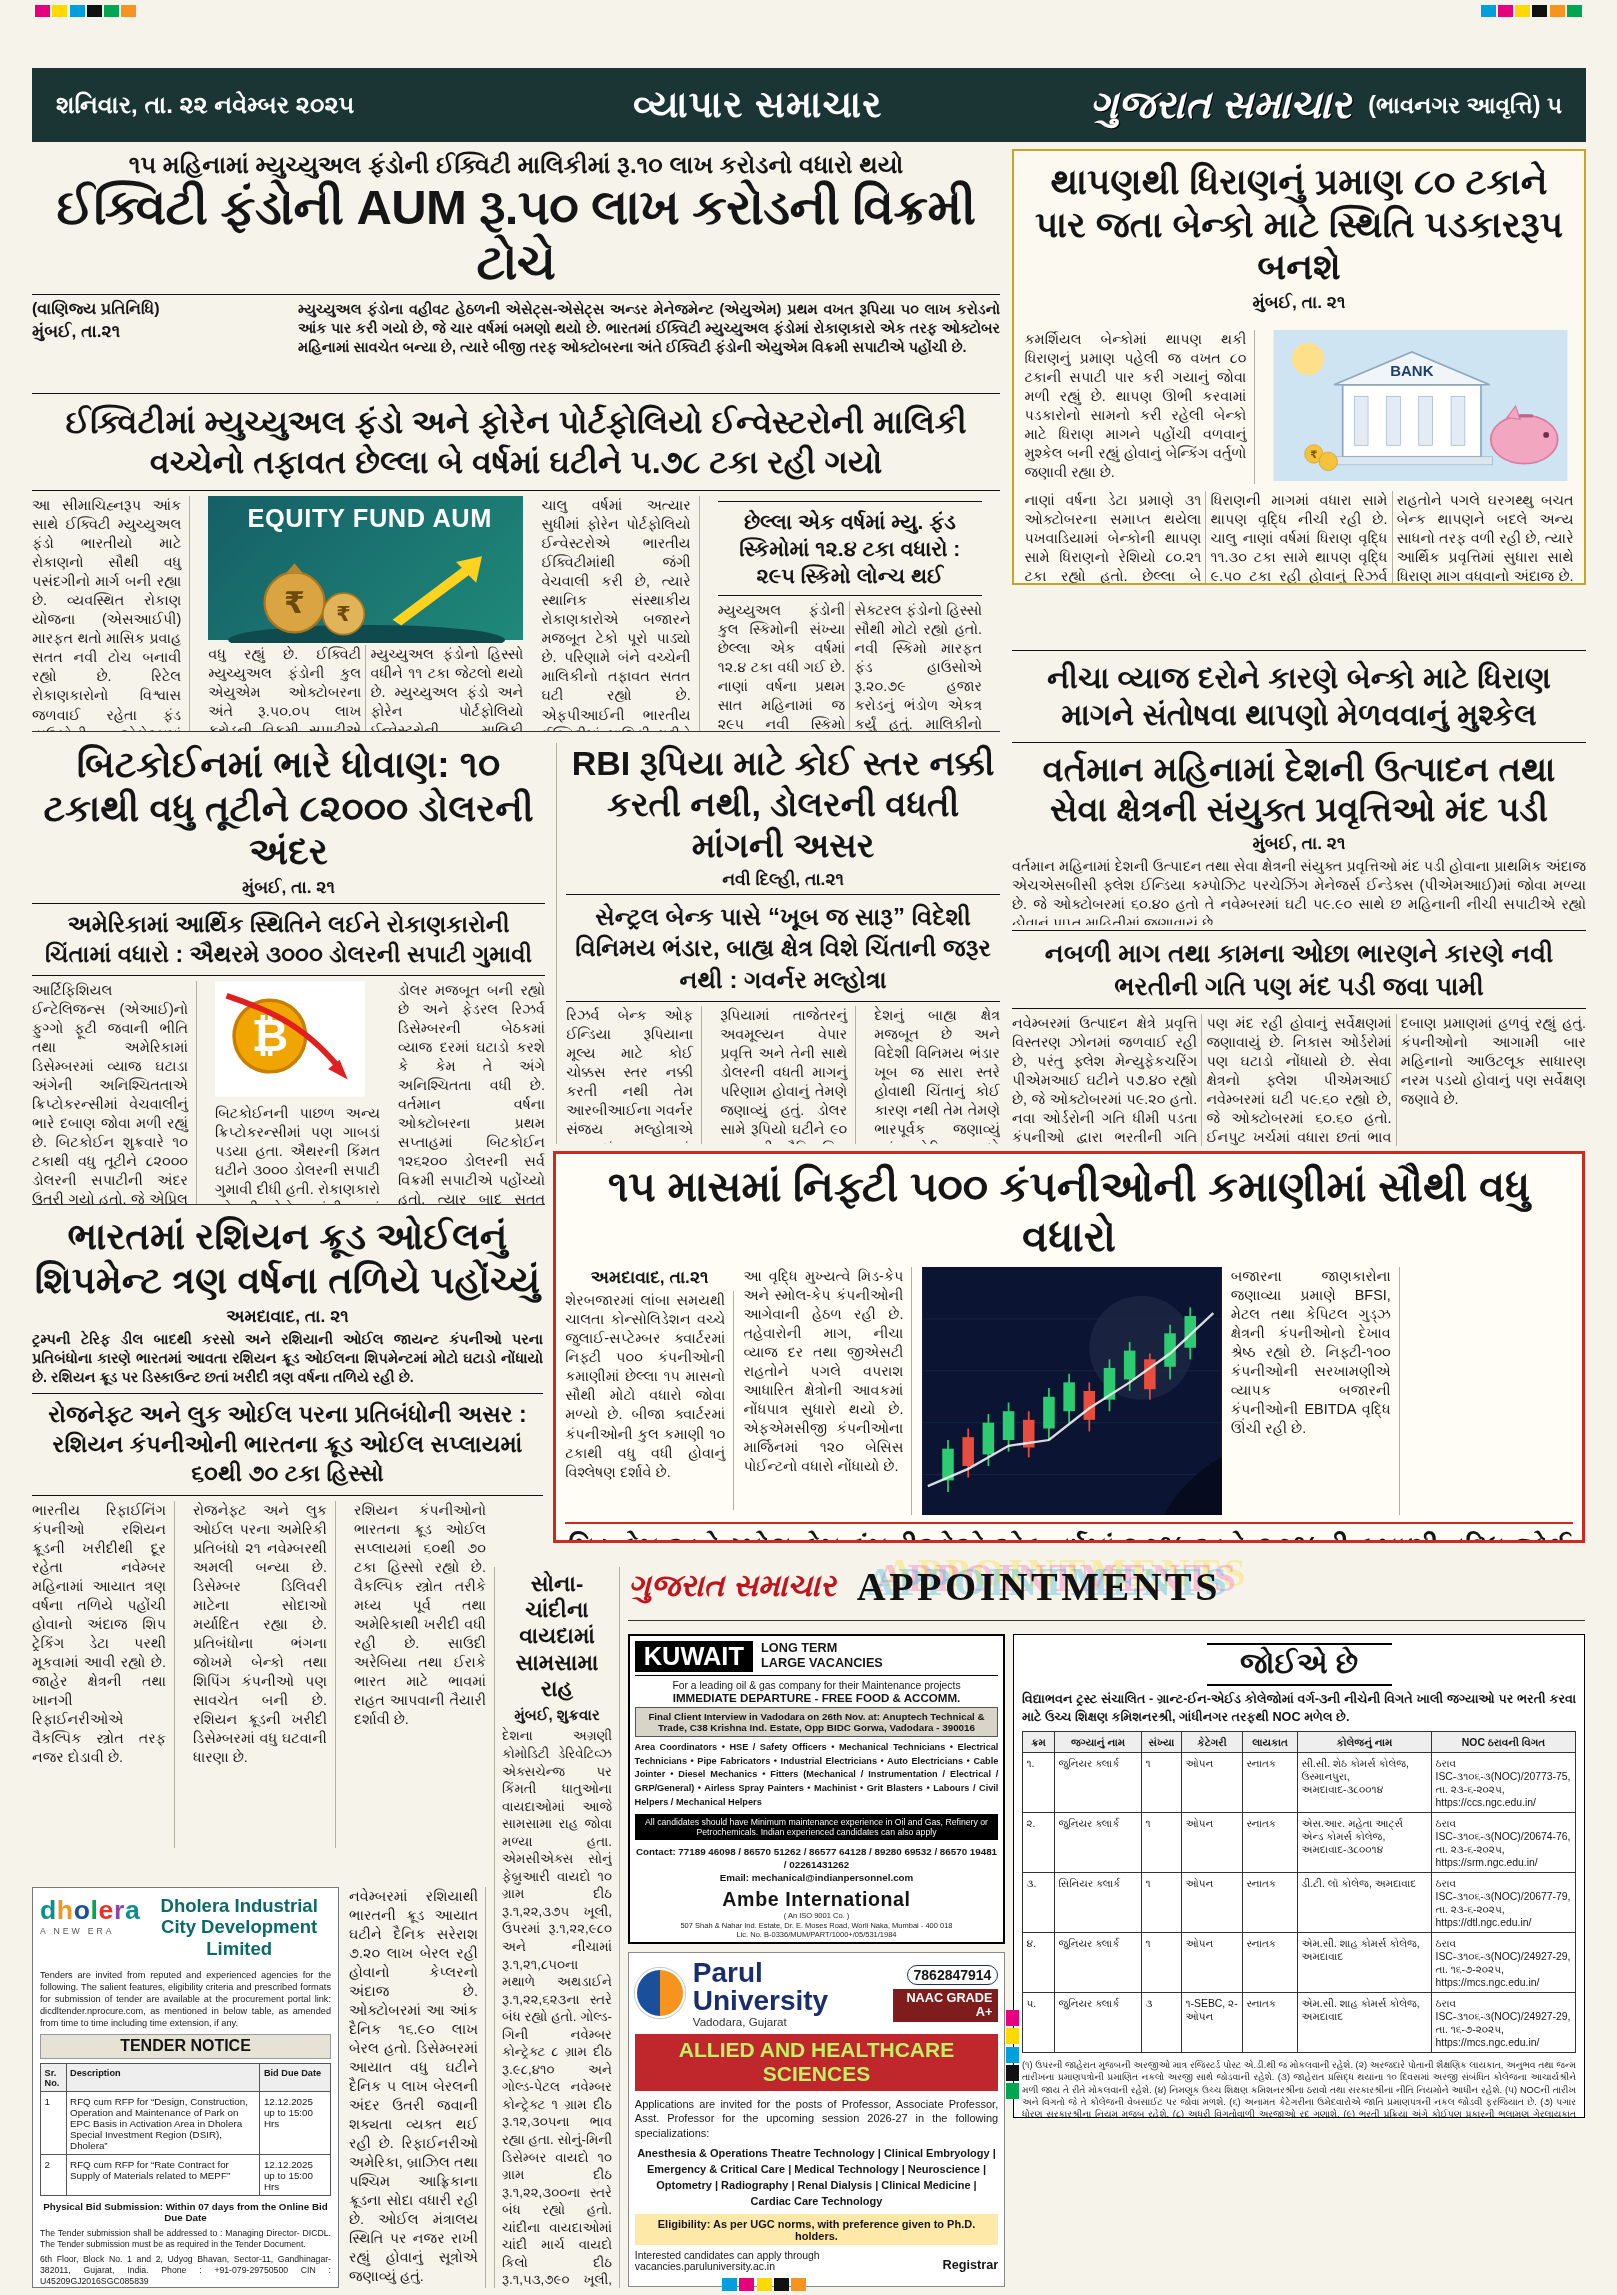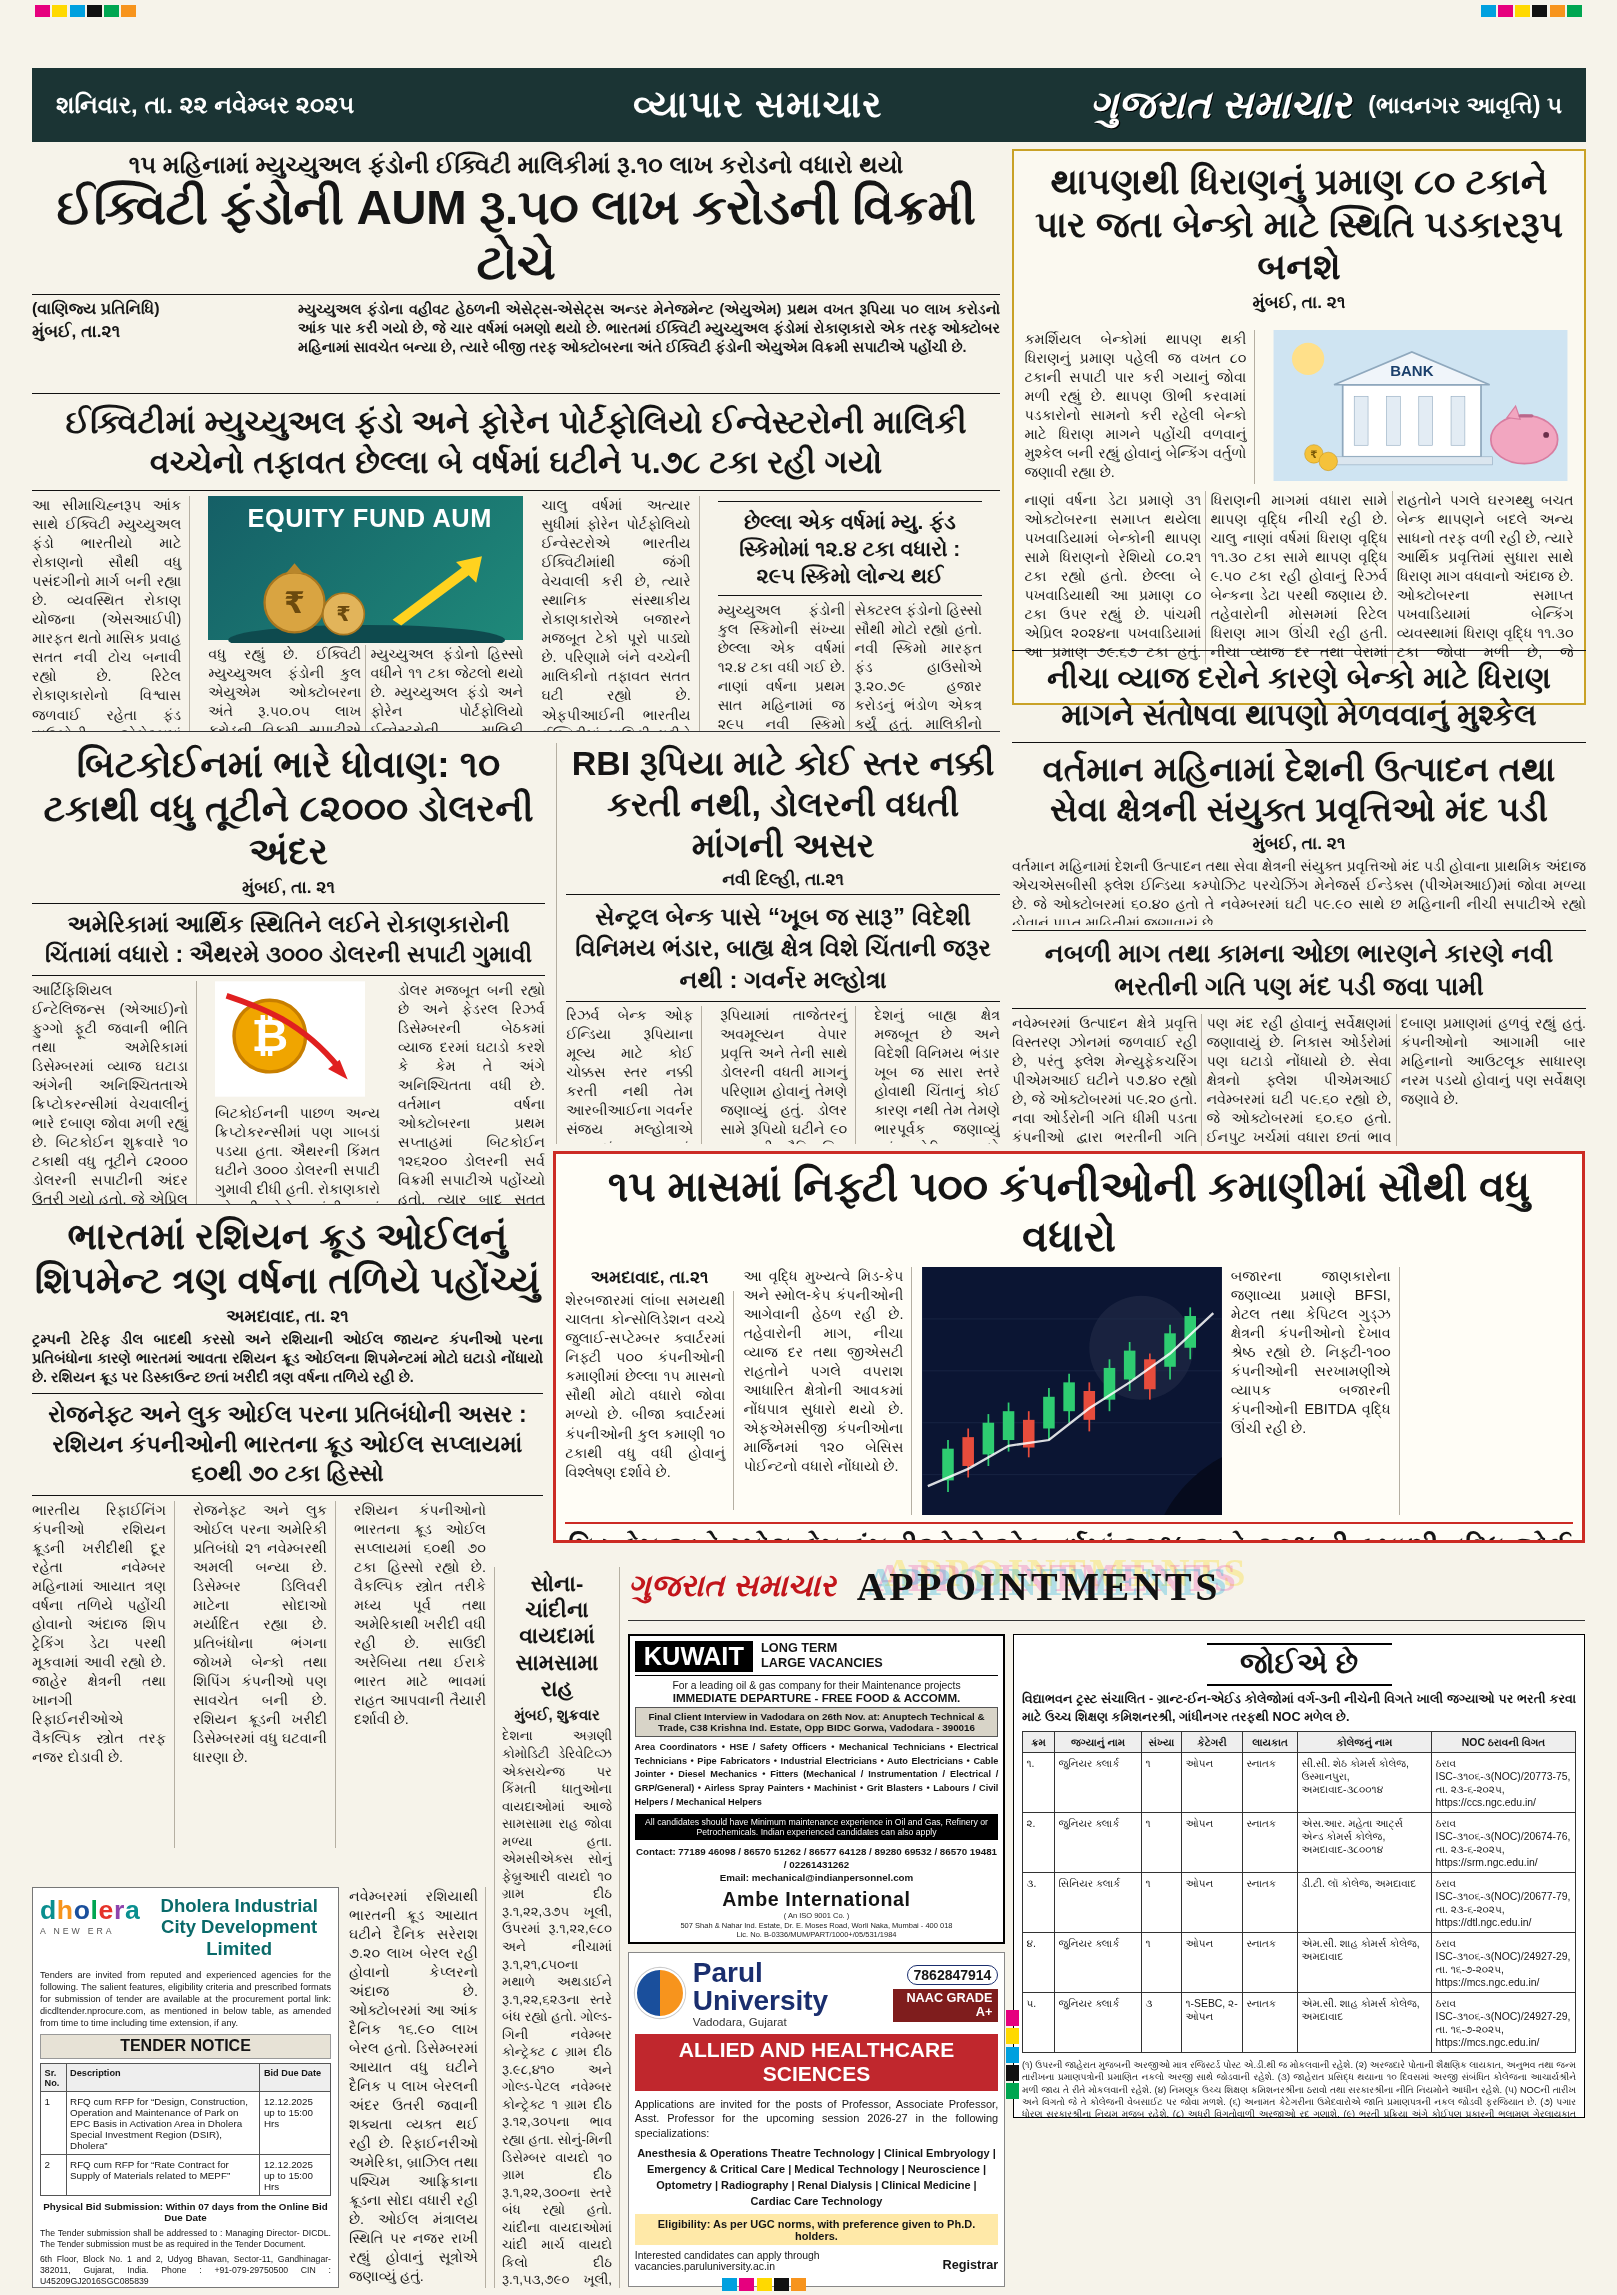--- a/index.html
+++ b/index.html
@@ -29,21 +29,21 @@
   .byline{font-size:16px;font-weight:bold}
   .bodytxt{font-size:14.4px;line-height:1.32;text-align:justify;color:#171717;overflow:hidden}
   .lead{font-weight:bold}
   .rule{border-top:1.7px solid #111;margin:4.6px 0}
   .flexrow{display:flex;gap:18px}
   .vr{border-right:0.6px solid #b5afa2;padding-right:8px}
   .cols2{column-count:2;column-gap:9.2px;column-rule:0.6px solid #b5afa2}
   .cols3{column-count:3;column-gap:9.2px;column-rule:0.6px solid #b5afa2}
   
   .zoneA{left:32px;top:151px;width:968px;height:581px;border-bottom:1.2px solid #333;padding-bottom:3.5px}
-  .zoneE{left:1012px;top:149px;width:574px;height:556px;border:2.9px solid #c9a227;padding:10.4px;background:#fbf9f0}
+  .zoneE{left:1012px;top:149px;width:574px;height:436px;border:2.9px solid #c9a227;padding:10.4px;background:#fbf9f0}
   .zoneF{left:1012px;top:652px;width:574px;height:88px;display:flex;align-items:center}
   .zoneG{left:1012px;top:749px;width:574px;height:397px}
   .zoneC{left:32px;top:743px;width:513px;height:462px;border-bottom:1.2px solid #333}
   .zoneD{left:556px;top:743px;width:444px;height:401px;border-left:0.6px solid #b5afa2;padding-left:9.2px}
   .zoneI{left:553px;top:1151px;width:1032px;height:392px;border:3.5px solid #cc2b24;padding:8px 9.2px;background:#fffdf6}
   .zoneH{left:32px;top:1215px;width:511px;height:635px}
   .gold{left:494px;top:1567px;width:126px;height:721px;border-left:0.6px solid #b5afa2;border-right:0.6px solid #b5afa2;padding:0 7px}
   .extraCol{left:349px;top:1887px;width:137px;height:401px;border-right:0.6px solid #b5afa2;padding-right:7px}
   
   .img-equity{width:323px;height:144px;background:linear-gradient(135deg,#155f66,#1f8a7a);position:relative;color:#fff;flex:none}
@@ -88,21 +88,21 @@
   .kw-addr{font-size:7.5px;text-align:center;color:#222;line-height:1.3}
   
   .parul{left:628px;top:1952px;width:377px;height:335px;background:#fff;border:1.2px solid #888;padding:5.8px;font-family:"Liberation Sans",sans-serif}
   .pu-head{display:flex;align-items:center;gap:8px}
   .pu-logo{width:50px;height:50px;border-radius:50%;background:conic-gradient(#f7941d 0 50%,#1a4f9c 50% 100%);border:2.3px solid #fff;box-shadow:0 0 0 1.2px #ccc;flex:none}
   .pu-name{font-size:28px;font-weight:bold;color:#1a2e6e;line-height:1}
   .pu-city{font-size:11.6px;color:#333}
   .pu-side{margin-left:auto;text-align:right}
   .pu-phone{font-size:14px;font-weight:bold;border:1.2px solid #1a2e6e;padding:1.2px 5.8px;border-radius:11.6px;display:inline-block}
   .pu-naac{background:#7f1d1d;color:#fff;font-size:12.7px;font-weight:bold;padding:2.3px 5.8px;margin-top:3.5px;display:inline-block}
-  .pu-band{background:#c0272d;color:#ffffff;font-size:21px;font-weight:bold;text-align:center;padding:4.6px;margin:5.8px 0}
+  .pu-band{background:#c0272d;color:#bef264;font-size:21px;font-weight:bold;text-align:center;padding:4.6px;margin:5.8px 0}
   .pu-body{font-size:11px;text-align:justify;line-height:1.35}
   .pu-specs{font-size:11px;font-weight:bold;text-align:center;line-height:1.45;margin:4.6px 0}
   .pu-elig{background:#ffe9a8;font-size:11px;font-weight:bold;text-align:center;padding:3.5px;margin:4.6px 0}
   .pu-foot{display:flex;justify-content:space-between;align-items:flex-end;font-size:10.4px;margin-top:3.5px}
   .pu-reg{font-weight:bold;font-size:12.7px}
   
   .jobs{left:1013px;top:1634px;width:572px;height:484px;background:#fff;border:1.7px solid #000;padding:8px;font-family:"Liberation Sans",sans-serif}
   .jb-head{width:185px;margin:0 auto;text-align:center;font-size:29px;font-weight:bold;border-top:2.3px double #000;border-bottom:2.3px double #000;padding:2.3px 0}
   .jb-intro{font-size:12.7px;font-weight:bold;text-align:justify;line-height:1.35;margin:5.8px 0}
   table.jb{width:100%;border-collapse:collapse;font-size:10.4px}

